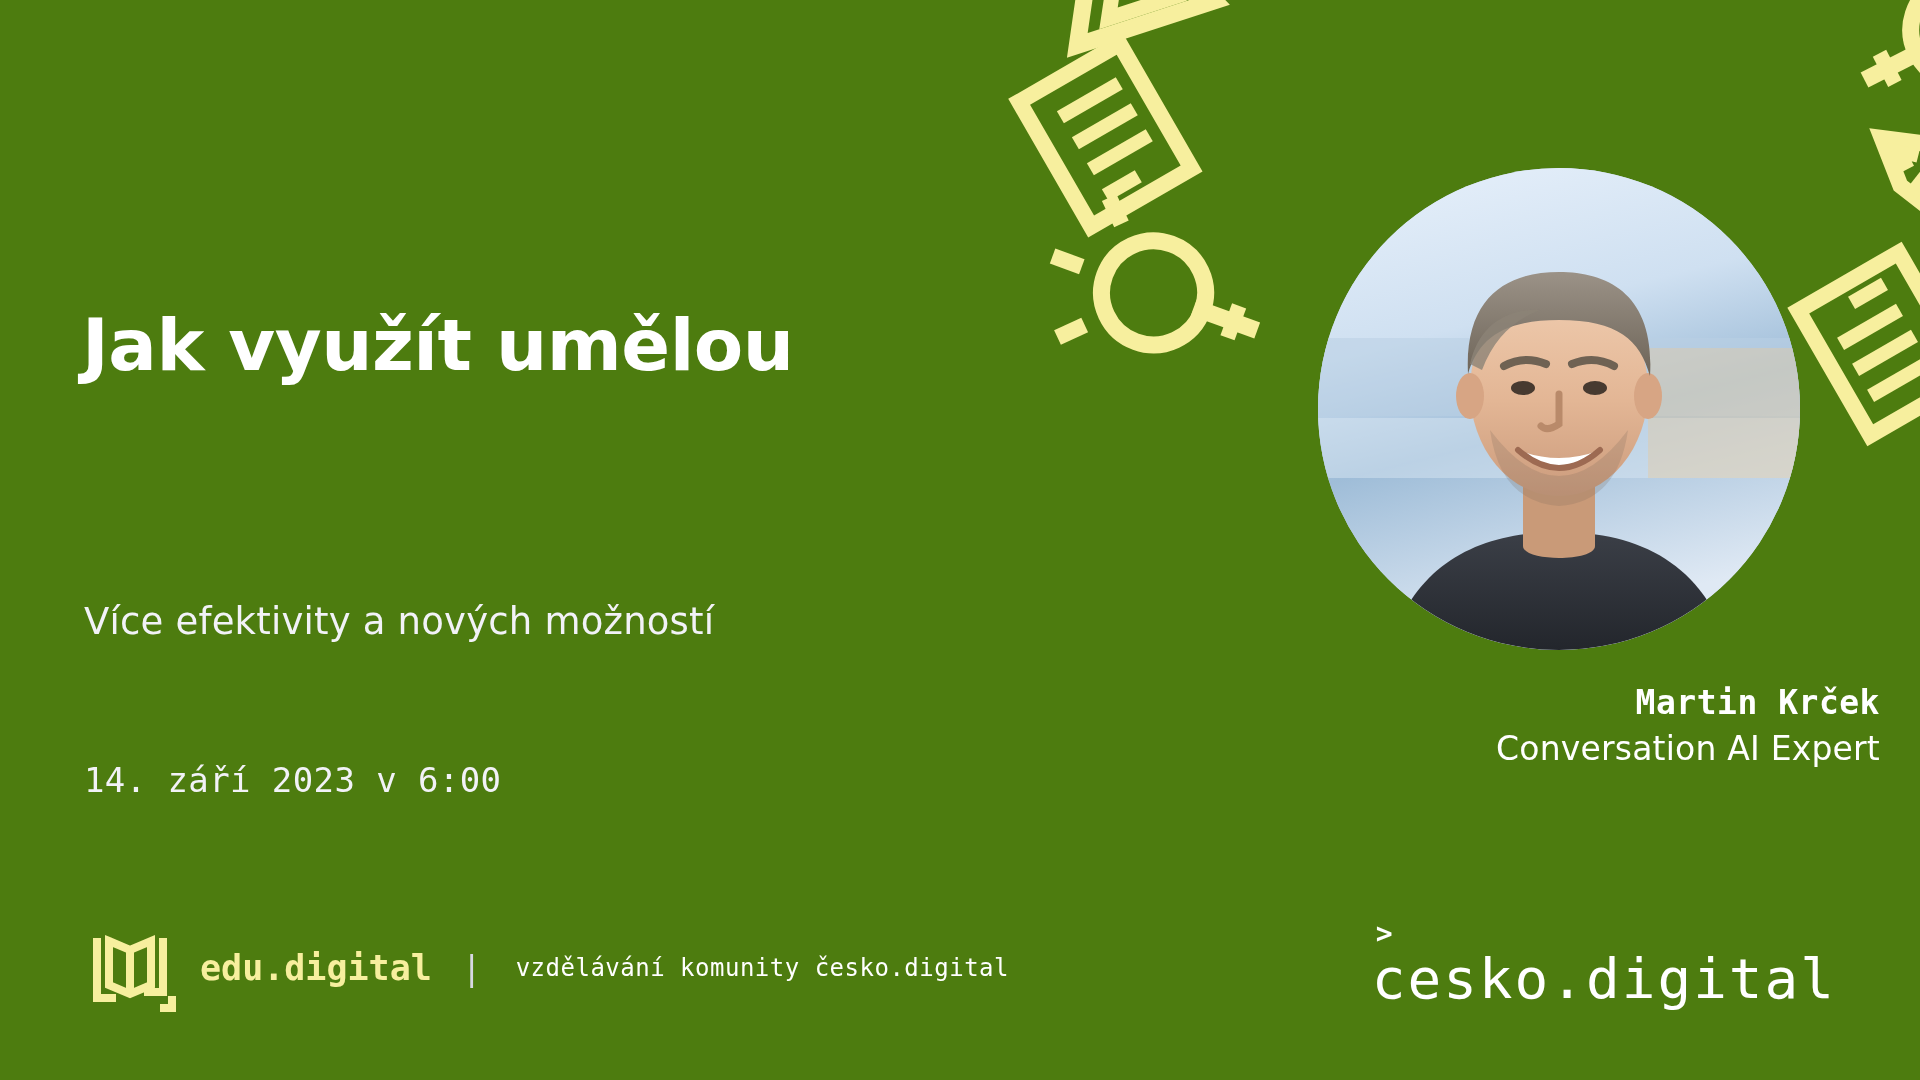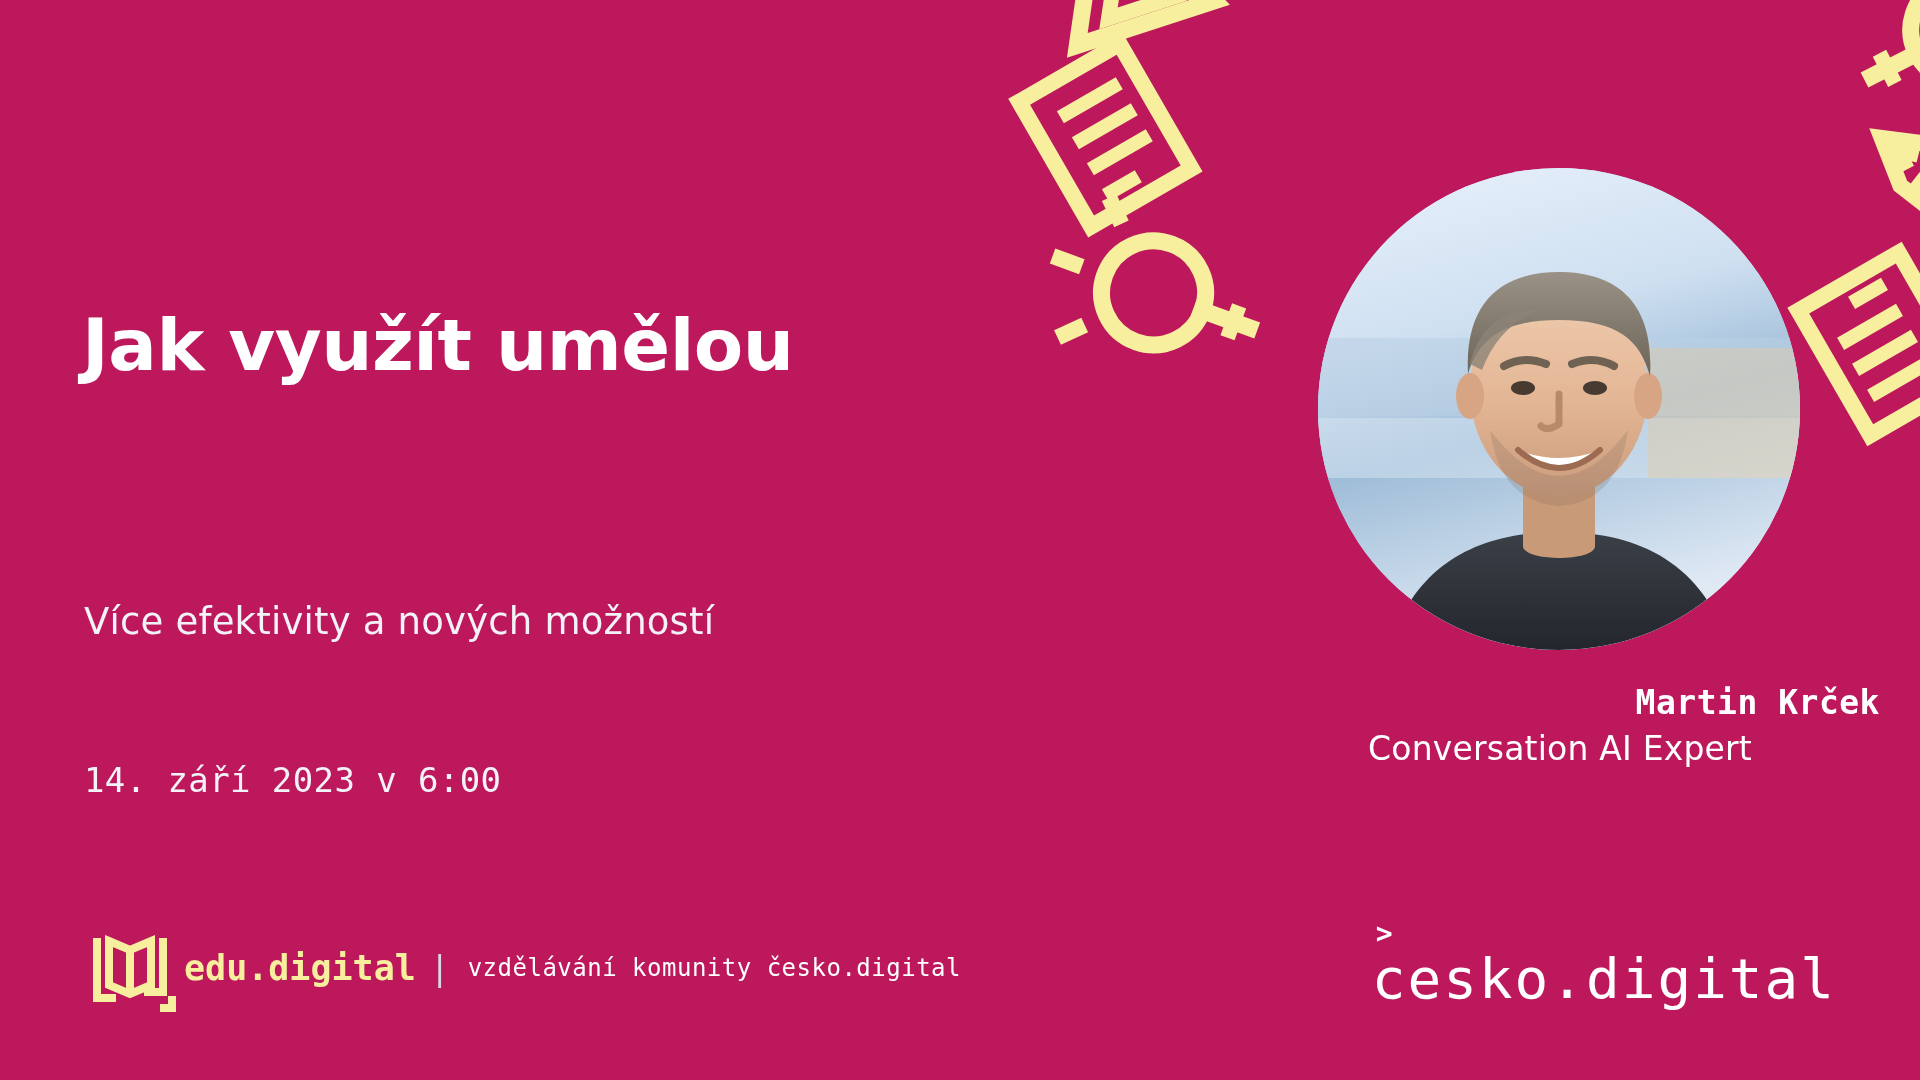--- a/index.html
+++ b/index.html
@@ -4,21 +4,21 @@
 <style>
   html, body {
     margin: 0;
     padding: 0;
     background: #0b0a2e;
   }
   .poster {
     position: relative;
     width: 1920px;
     height: 1080px;
-    background: #be185d;
+    background: #4d7c0f;
     overflow: hidden;
     font-family: "DejaVu Sans", sans-serif;
     text-decoration: underline;
   }
 
   
   .icon-ring {
     position: absolute;
     top: -470px;
     left: 975px;
@@ -93,30 +93,31 @@
     line-height: 1.25;
     text-align: right;
   }
   .speaker-role {
     font-family: "DejaVu Sans", sans-serif;
     font-weight: 400;
     font-size: 33px;
     letter-spacing: 0.2px;
     line-height: 1.34;
     margin-top: 4px;
+    text-align: right;
   }
 
   
   .footer-left {
     position: absolute;
     left: 84px;
     top: 922px;
     display: flex;
     align-items: center;
-    gap: 8px;
+    gap: 24px;
   }
   .edu-mark { width: 92px; height: 92px; flex: 0 0 auto; }
   .edu-mark svg { display: block; width: 100%; height: 100%; }
   .edu-word {
     font-family: "DejaVu Sans Mono", monospace;
     font-weight: 700;
     font-size: 35px;
     color: #f7ef9e;
     letter-spacing: 0px;
   }

